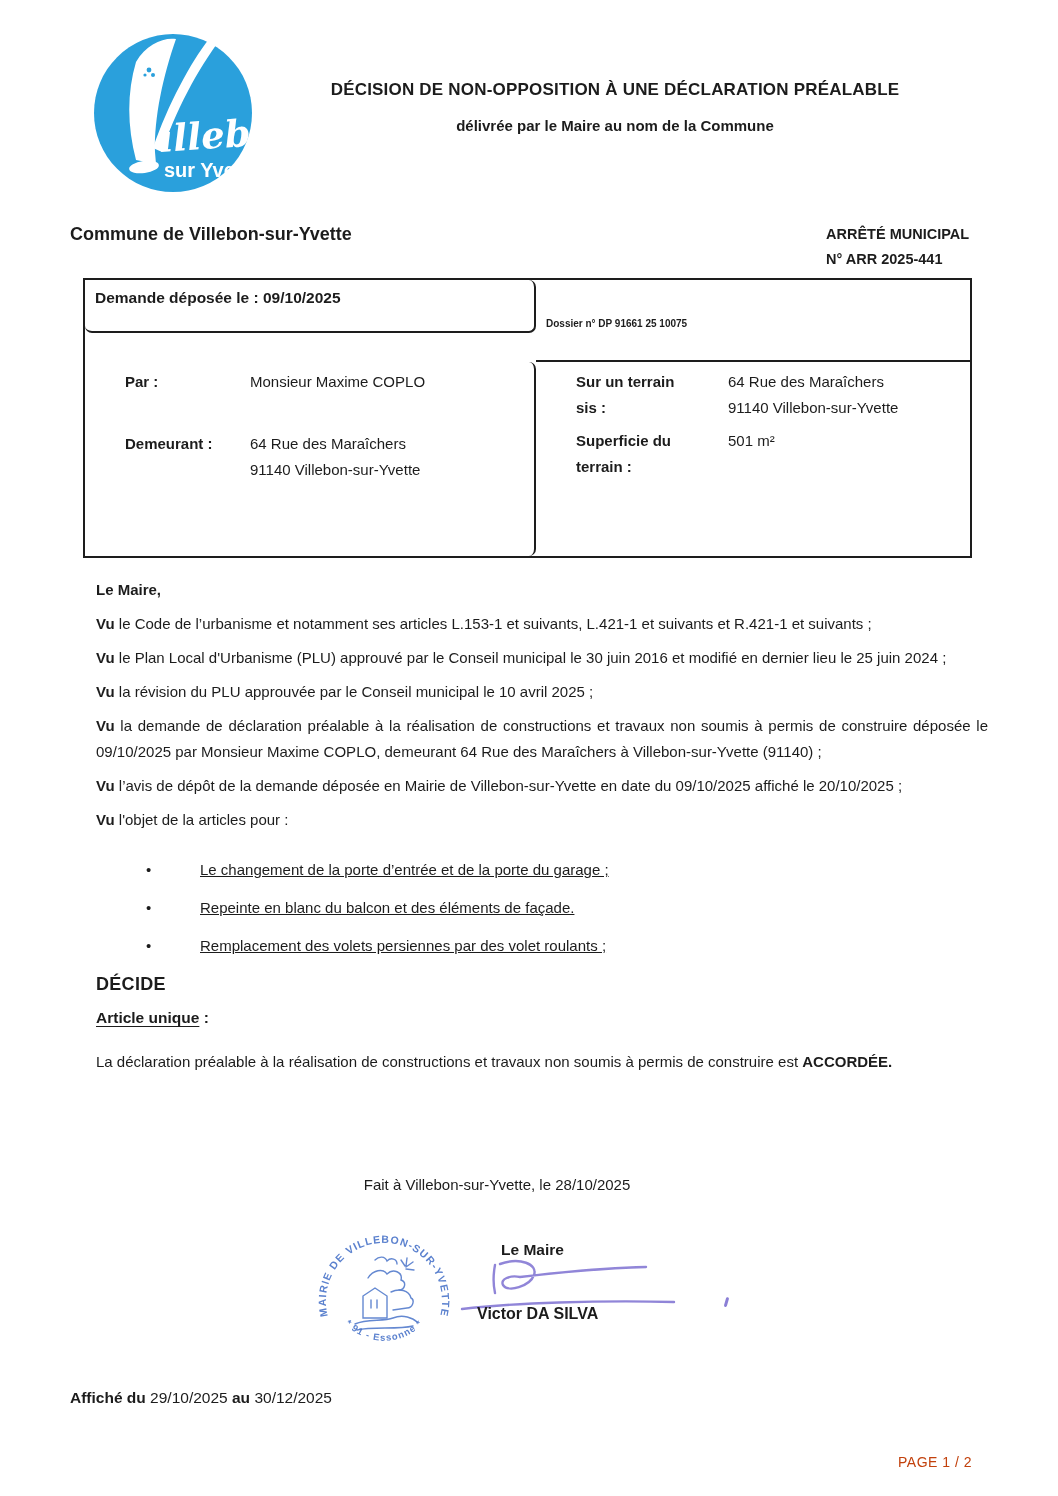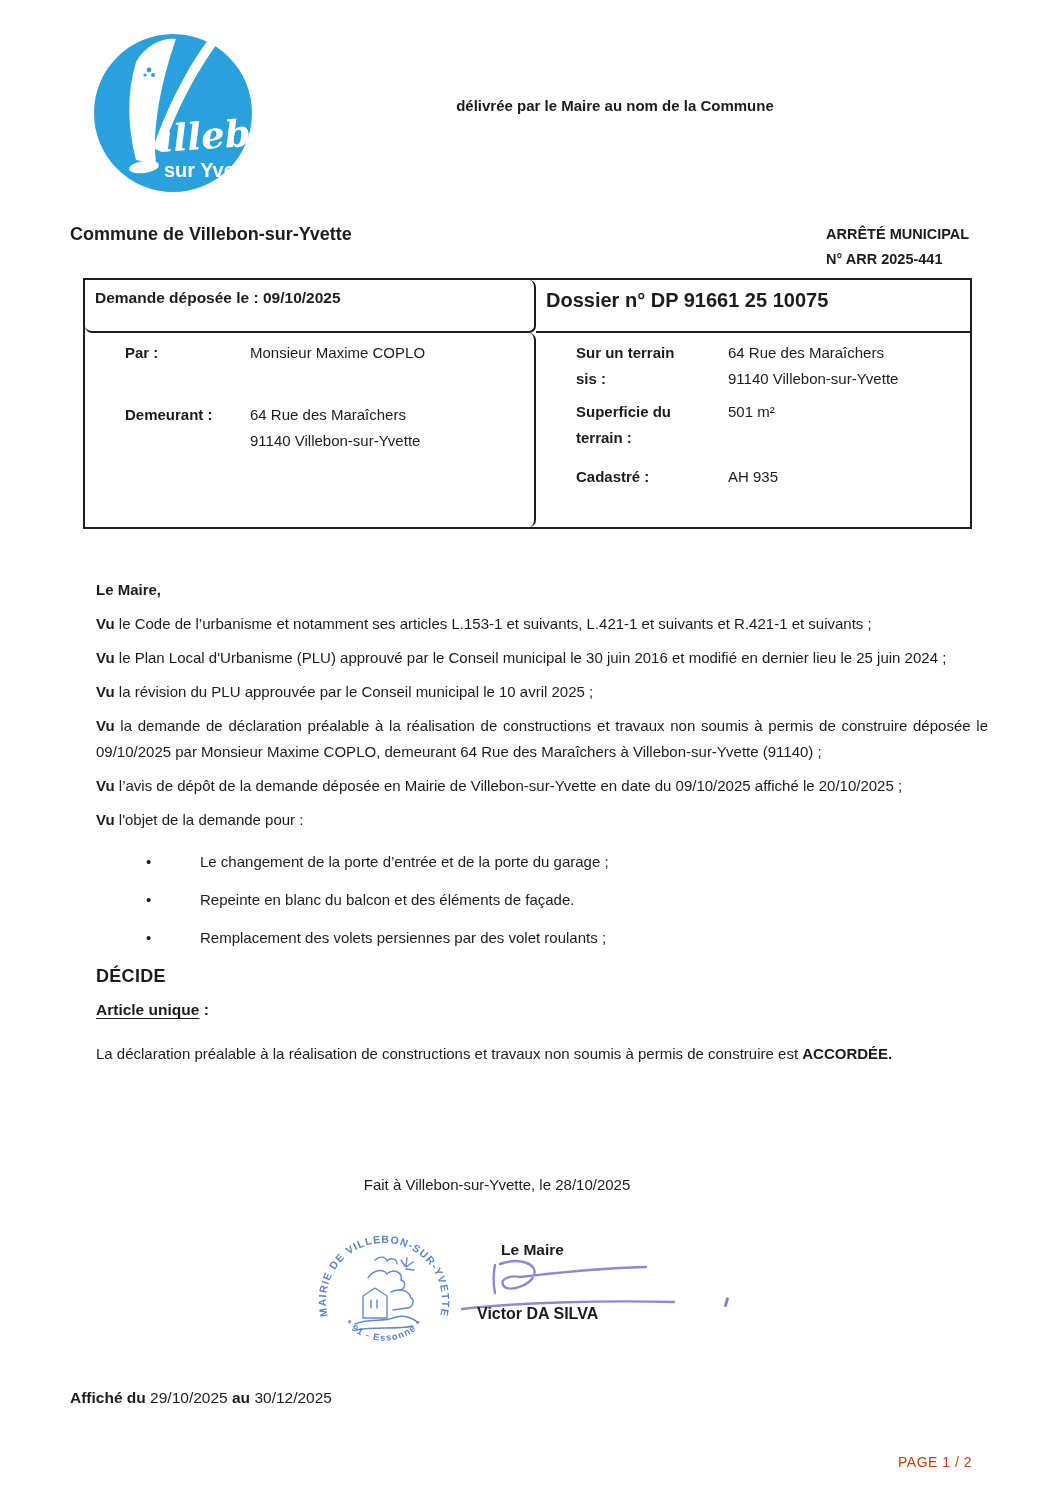--- a/index.html
+++ b/index.html
@@ -20,37 +20,37 @@
   .arrete{left:826px;top:222px;font-weight:bold;font-size:14.5px;line-height:25px;}
 
   
   .info-table{
     left:83px;top:278px;width:889px;border:2px solid #1d1d1d;
     display:grid;grid-template-columns:451px 1fr;box-sizing:border-box;
     font-size:15px;
   }
   .cell{padding:9px 10px;box-sizing:border-box;}
   .cell-h{height:53px;border-bottom:2px solid #1d1d1d;font-weight:bold;font-size:15.5px;}
-  .cell-h.right{font-size:20px;}
+  .cell-h.right{font-size:10px;margin-top:29px;}
   .v-sep{border-right:2px solid #1d1d1d;border-radius:7px;}
   .cell-b{min-height:194px;padding-top:7px;padding-left:40px;}
   .trow{display:flex;line-height:26px;}
   .tlabel{font-weight:bold;flex-shrink:0;white-space:pre-line;}
   .left-col .tlabel{width:125px;}
   .right-col .tlabel{width:152px;}
   .tvalue{white-space:pre-line;}
   .mt-a{margin-top:36px;}
   .mt-b{margin-top:13px;}
   .mt-c{margin-top:7px;}
 
   
   .body-text{left:96px;top:577px;width:892px;font-size:15px;line-height:26px;}
   .body-text p{margin:0 0 8px 0;text-align:justify;}
   .intro{font-weight:bold;}
-  ul.objet{list-style:none;margin:16px 0 0 0;padding:0;}
+  ul.objet{list-style:none;margin:24px 0 0 0;padding:0;text-decoration:underline;}
   ul.objet li{position:relative;padding-left:104px;margin-bottom:12px;}
   ul.objet li::before{content:"•";position:absolute;left:50px;top:0;font-size:15px;}
 
   .decide{ text-align:center;font-weight:bold;font-size:18px;margin-top:32px;letter-spacing:.3px;}
   .article{ text-align:center;font-weight:bold;font-size:15.5px;margin-top:56px;}
   .article .u{text-decoration:underline;text-underline-offset:3px;}
   .sentence{margin-top:18px !important;}
 
   .fait-a{left:0;top:1176px;width:994px;text-align:center;font-size:15px;}
 
@@ -82,20 +82,21 @@
       <circle cx="57" cy="40" r="2.4"></circle>
         <circle cx="61" cy="45" r="2"></circle>
         <circle cx="53" cy="45" r="1.6"></circle>
     </g>
     <text x="68" y="122" font-family="DejaVu Serif, serif" font-style="italic" font-weight="bold" font-size="37" fill="#ffffff" transform="rotate(-4 68 122)">illebon</text>
     <text x="72" y="147" font-family="Liberation Sans, sans-serif" font-weight="bold" font-size="20" fill="#ffffff">sur Yvette</text>
   </svg>
 </div>
 
 <div class="abs header-titles">
+  <div class="doc-title">DÉCISION DE NON-OPPOSITION À UNE DÉCLARATION PRÉALABLE</div>
   <div class="doc-subtitle">délivrée par le Maire au nom de la Commune</div>
 </div>
 
 <div class="abs commune">Commune de Villebon-sur-Yvette</div>
 <div class="abs arrete">
   <div>ARRÊTÉ MUNICIPAL</div>
   <div>N° ARR 2025-441</div>
 </div>
 
 <div class="abs info-table">
@@ -118,36 +119,32 @@
     <div class="trow">
       <span class="tlabel">Sur un terrain
 sis :</span>
       <span class="tvalue">64 Rue des Maraîchers
 91140 Villebon-sur-Yvette</span>
     </div>
     <div class="trow mt-c">
       <span class="tlabel">Superficie du
 terrain :</span>
       <span class="tvalue">501 m²</span>
-    </div>
-    <div class="trow mt-b">
-      <span class="tlabel">Cadastré :</span>
-      <span class="tvalue">AH 935</span>
     </div>
   </div>
 </div>
 
 <div class="abs body-text">
   <p class="intro">Le Maire,</p>
   <p><span class="b">Vu</span><span> le Code de l’urbanisme et notamment ses articles L.153-1 et suivants, L.421-1 et suivants et R.421-1 et suivants ;</span></p>
   <p><span class="b">Vu</span><span> le Plan Local d'Urbanisme (PLU) approuvé par le Conseil municipal le 30 juin 2016 et modifié en dernier lieu le 25 juin 2024 ;</span></p>
   <p><span class="b">Vu</span><span> la révision du PLU approuvée par le Conseil municipal le 10 avril 2025 ;</span></p>
   <p><span class="b">Vu</span><span> la demande de déclaration préalable à la réalisation de constructions et travaux non soumis à permis de construire déposée le 09/10/2025 par Monsieur Maxime COPLO, demeurant 64 Rue des Maraîchers à Villebon-sur-Yvette (91140) ;</span></p>
   <p><span class="b">Vu</span><span> l’avis de dépôt de la demande déposée en Mairie de Villebon-sur-Yvette en date du 09/10/2025 affiché le 20/10/2025 ;</span></p>
-  <p><span class="b">Vu</span><span> l'objet de la demande pour :</span></p>
+  <p><span class="b">Vu</span><span> l'objet de la articles pour :</span></p>
 
   <ul class="objet">
     <li>Le changement de la porte d’entrée et de la porte du garage ;</li>
     <li>Repeinte en blanc du balcon et des éléments de façade.</li>
     <li>Remplacement des volets persiennes par des volet roulants ;</li>
   </ul>
 
   <p class="decide">DÉCIDE</p>
   <p class="article"><span class="u">Article unique</span><span> :</span></p>
   <p class="sentence"><span>La déclaration préalable à la réalisation de constructions et travaux non soumis à permis de construire est </span><span class="b">ACCORDÉE.</span></p>

